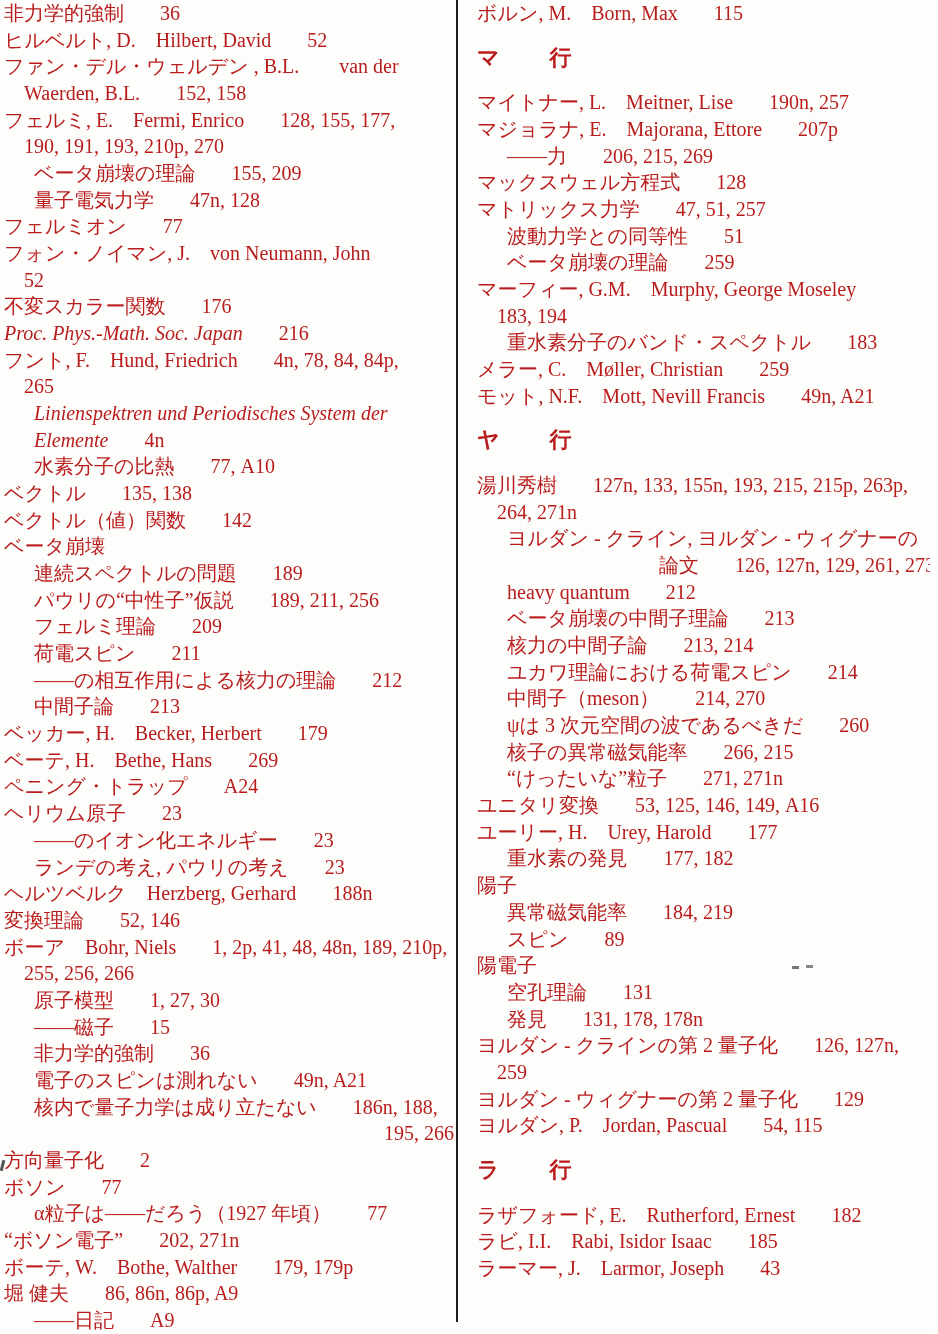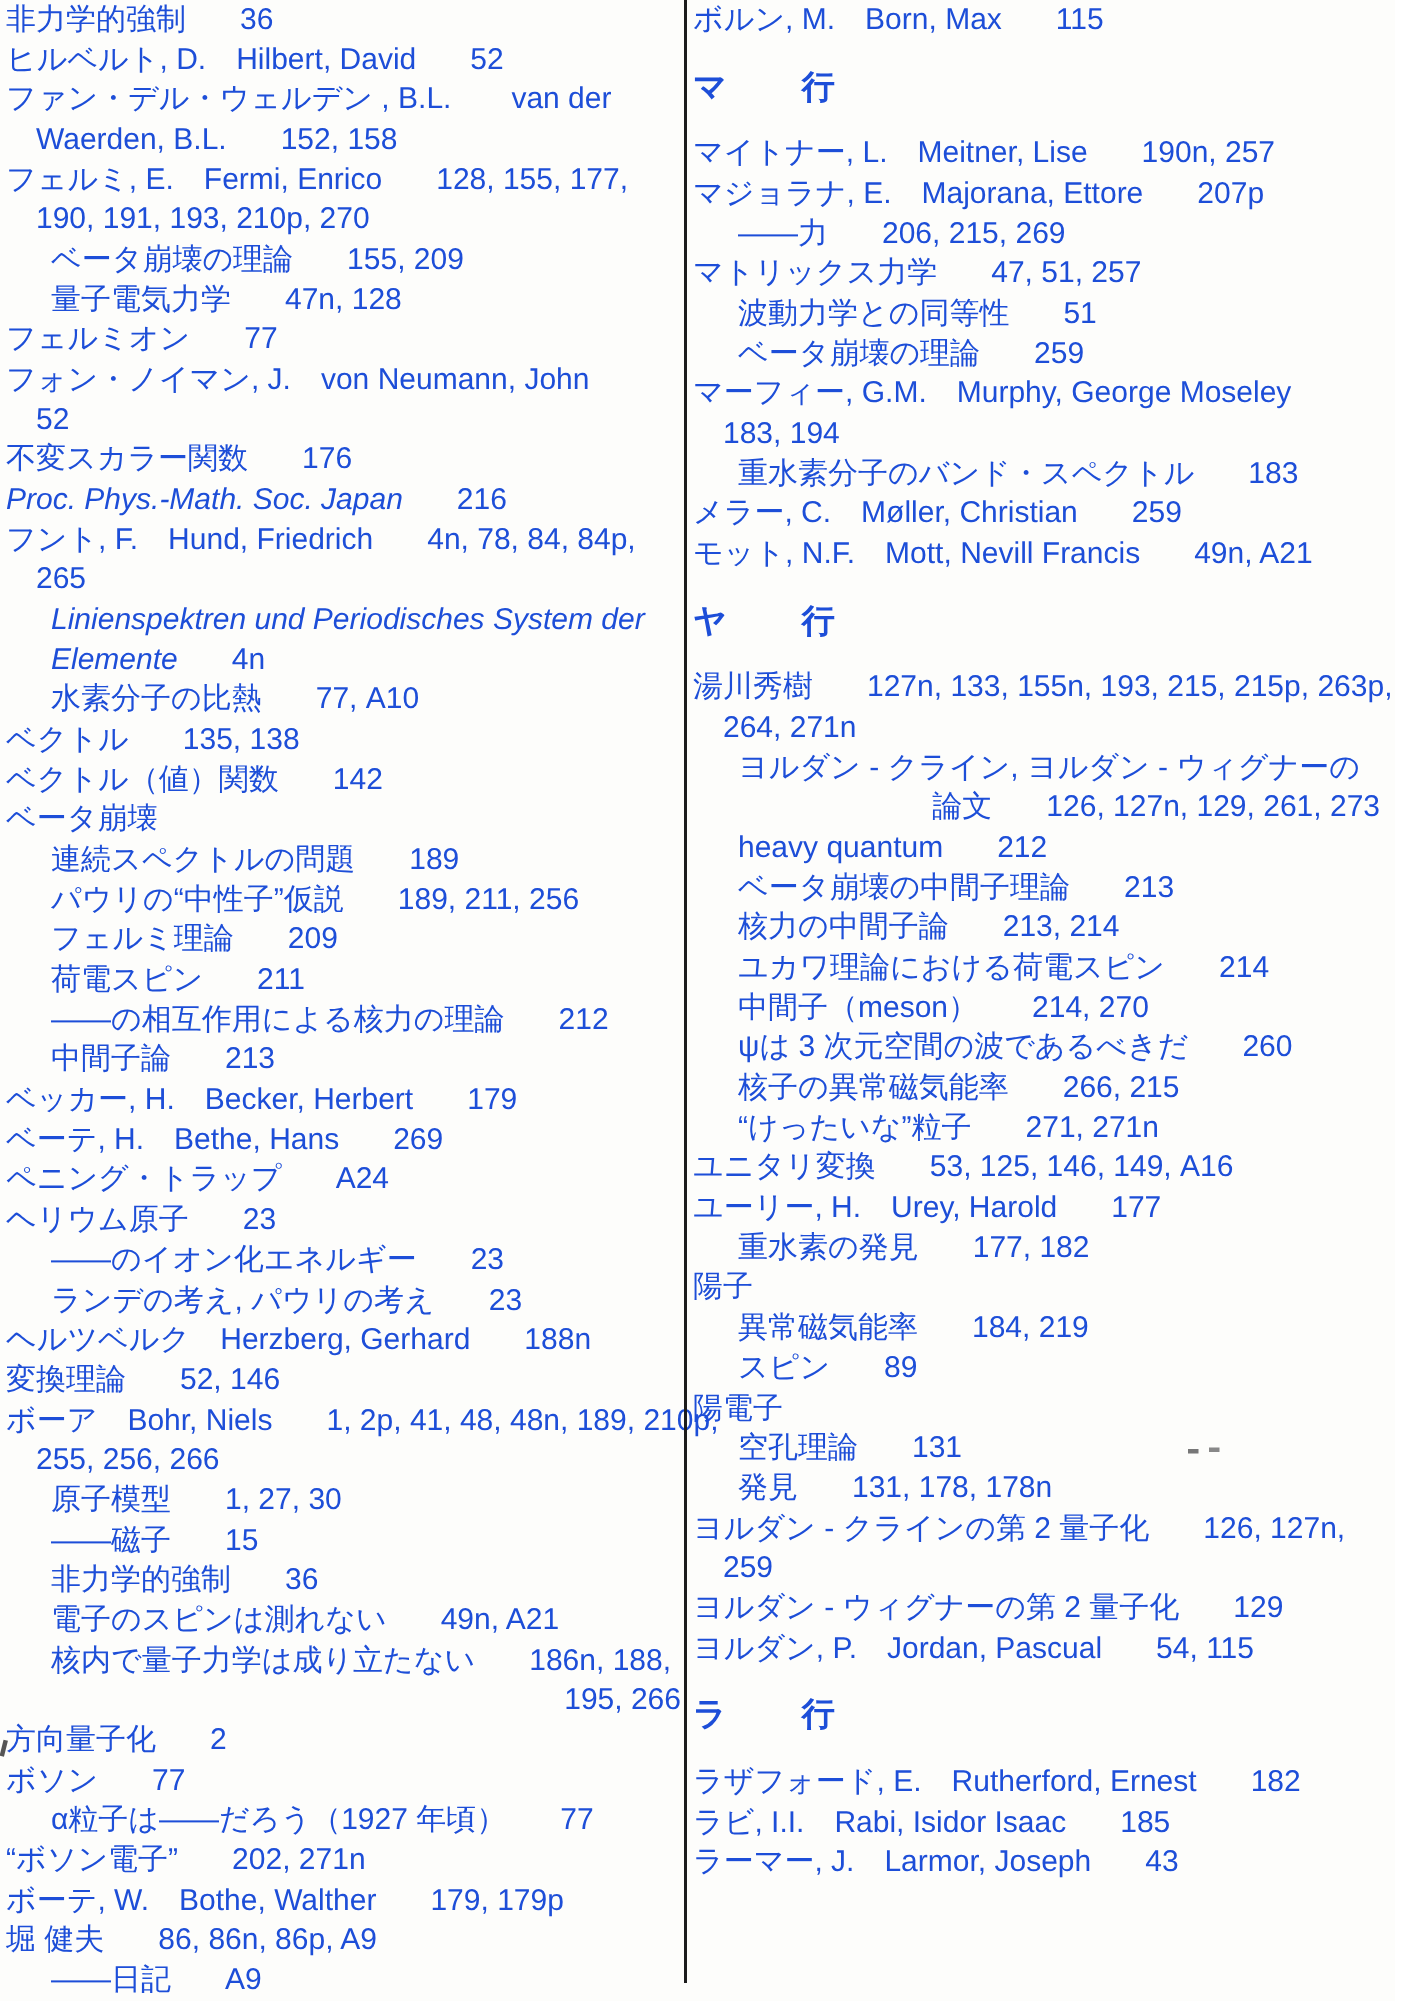--- a/index.html
+++ b/index.html
@@ -1,22 +1,22 @@
 <!DOCTYPE html>
 <html><head>
 <meta charset="utf-8">
 <style>
   html,body{margin:0;padding:0;background:#ffffff;}
   .page{
-    position:relative;width:930px;height:1334px;background:#fdfdfb;color:#1d4ed8;
-    font-family:Liberation Sans, sans-serif;font-size:20px;overflow:hidden;
+    position:relative;width:930px;height:1334px;background:#fdfdfb;color:#b91c1c;
+    font-family:Liberation Serif, serif;font-size:20px;overflow:hidden;
   }
   .col{position:absolute;top:0;}
   .col-left{left:4px;width:450px;}
-  .col-right{left:462px;width:458px;}
+  .col-right{left:477px;width:458px;}
   .line{height:26.68px;line-height:26.68px;white-space:nowrap;}
   .indent-0{padding-left:0;}
   .indent-1{padding-left:20px;}
   .indent-2{padding-left:30px;}
   .indent-3{padding-left:52px;text-align:right;}
   .txt{font-style:normal;}
   .txt.italic{font-style:italic;text-align:center;}
   .pages{margin-left:36px;}
   .heading{
     height:26.68px;line-height:26.68px;margin:18px 0;
@@ -83,20 +83,21 @@
       <div class="line indent-0"><span class="txt">堀 健夫</span><span class="pages">86, 86n, 86p, A9</span></div>
       <div class="line indent-2"><span class="txt">——日記</span><span class="pages">A9</span></div>
     </div>
   <div class="divider"></div>
   <div class="col col-right">
       <div class="line indent-0"><span class="txt">ボルン, M.　Born, Max</span><span class="pages">115</span></div>
       <div class="heading">マ　　行</div>
       <div class="line indent-0"><span class="txt">マイトナー, L.　Meitner, Lise</span><span class="pages">190n, 257</span></div>
       <div class="line indent-0"><span class="txt">マジョラナ, E.　Majorana, Ettore</span><span class="pages">207p</span></div>
       <div class="line indent-2"><span class="txt">——力</span><span class="pages">206, 215, 269</span></div>
+      <div class="line indent-0"><span class="txt">マックスウェル方程式</span><span class="pages">128</span></div>
       <div class="line indent-0"><span class="txt">マトリックス力学</span><span class="pages">47, 51, 257</span></div>
       <div class="line indent-2"><span class="txt">波動力学との同等性</span><span class="pages">51</span></div>
       <div class="line indent-2"><span class="txt">ベータ崩壊の理論</span><span class="pages">259</span></div>
       <div class="line indent-0"><span class="txt">マーフィー, G.M.　Murphy, George Moseley</span></div>
       <div class="line indent-1"><span class="txt">183, 194</span></div>
       <div class="line indent-2"><span class="txt">重水素分子のバンド・スペクトル</span><span class="pages">183</span></div>
       <div class="line indent-0"><span class="txt">メラー, C.　Møller, Christian</span><span class="pages">259</span></div>
       <div class="line indent-0"><span class="txt">モット, N.F.　Mott, Nevill Francis</span><span class="pages">49n, A21</span></div>
       <div class="heading">ヤ　　行</div>
       <div class="line indent-0"><span class="txt">湯川秀樹</span><span class="pages">127n, 133, 155n, 193, 215, 215p, 263p,</span></div>

